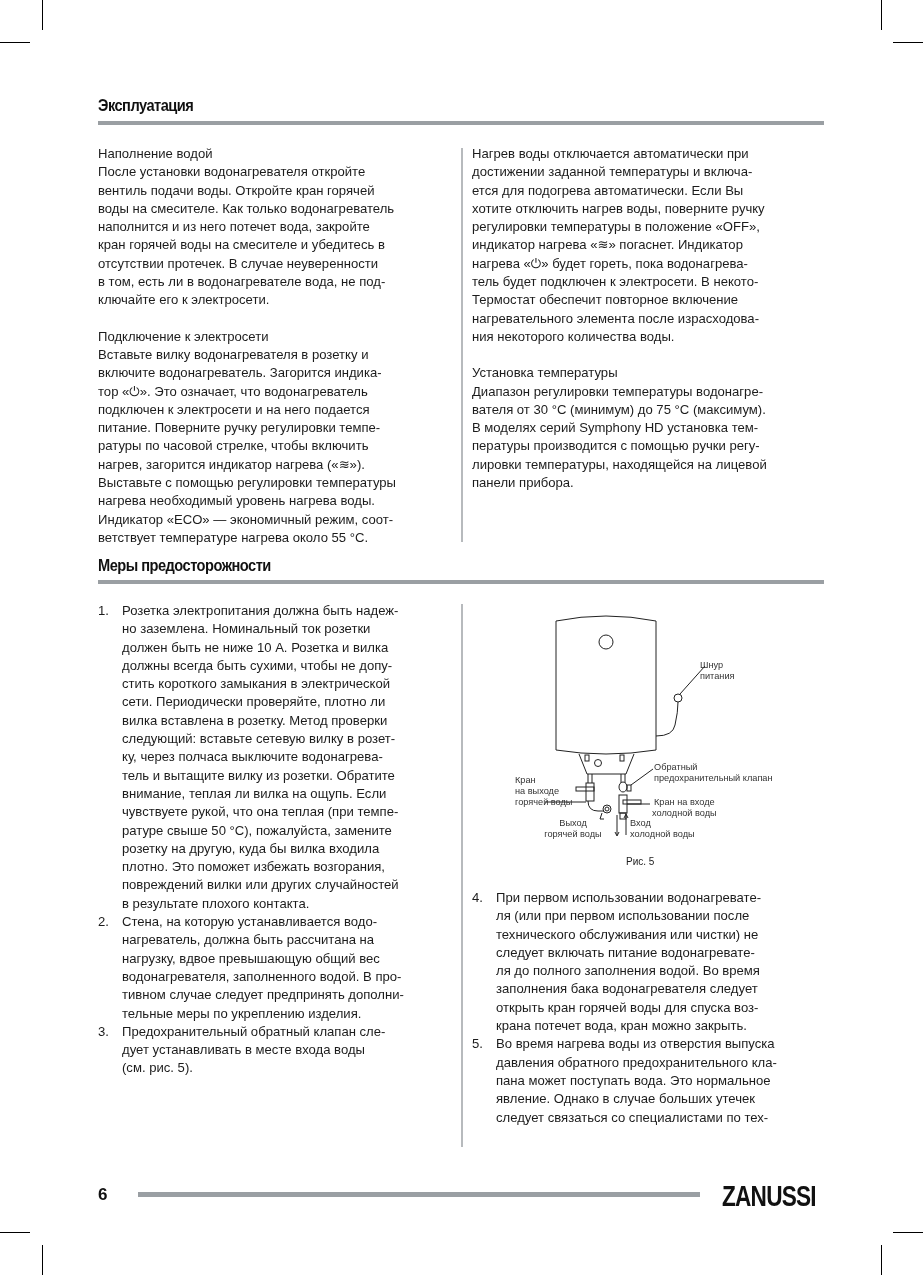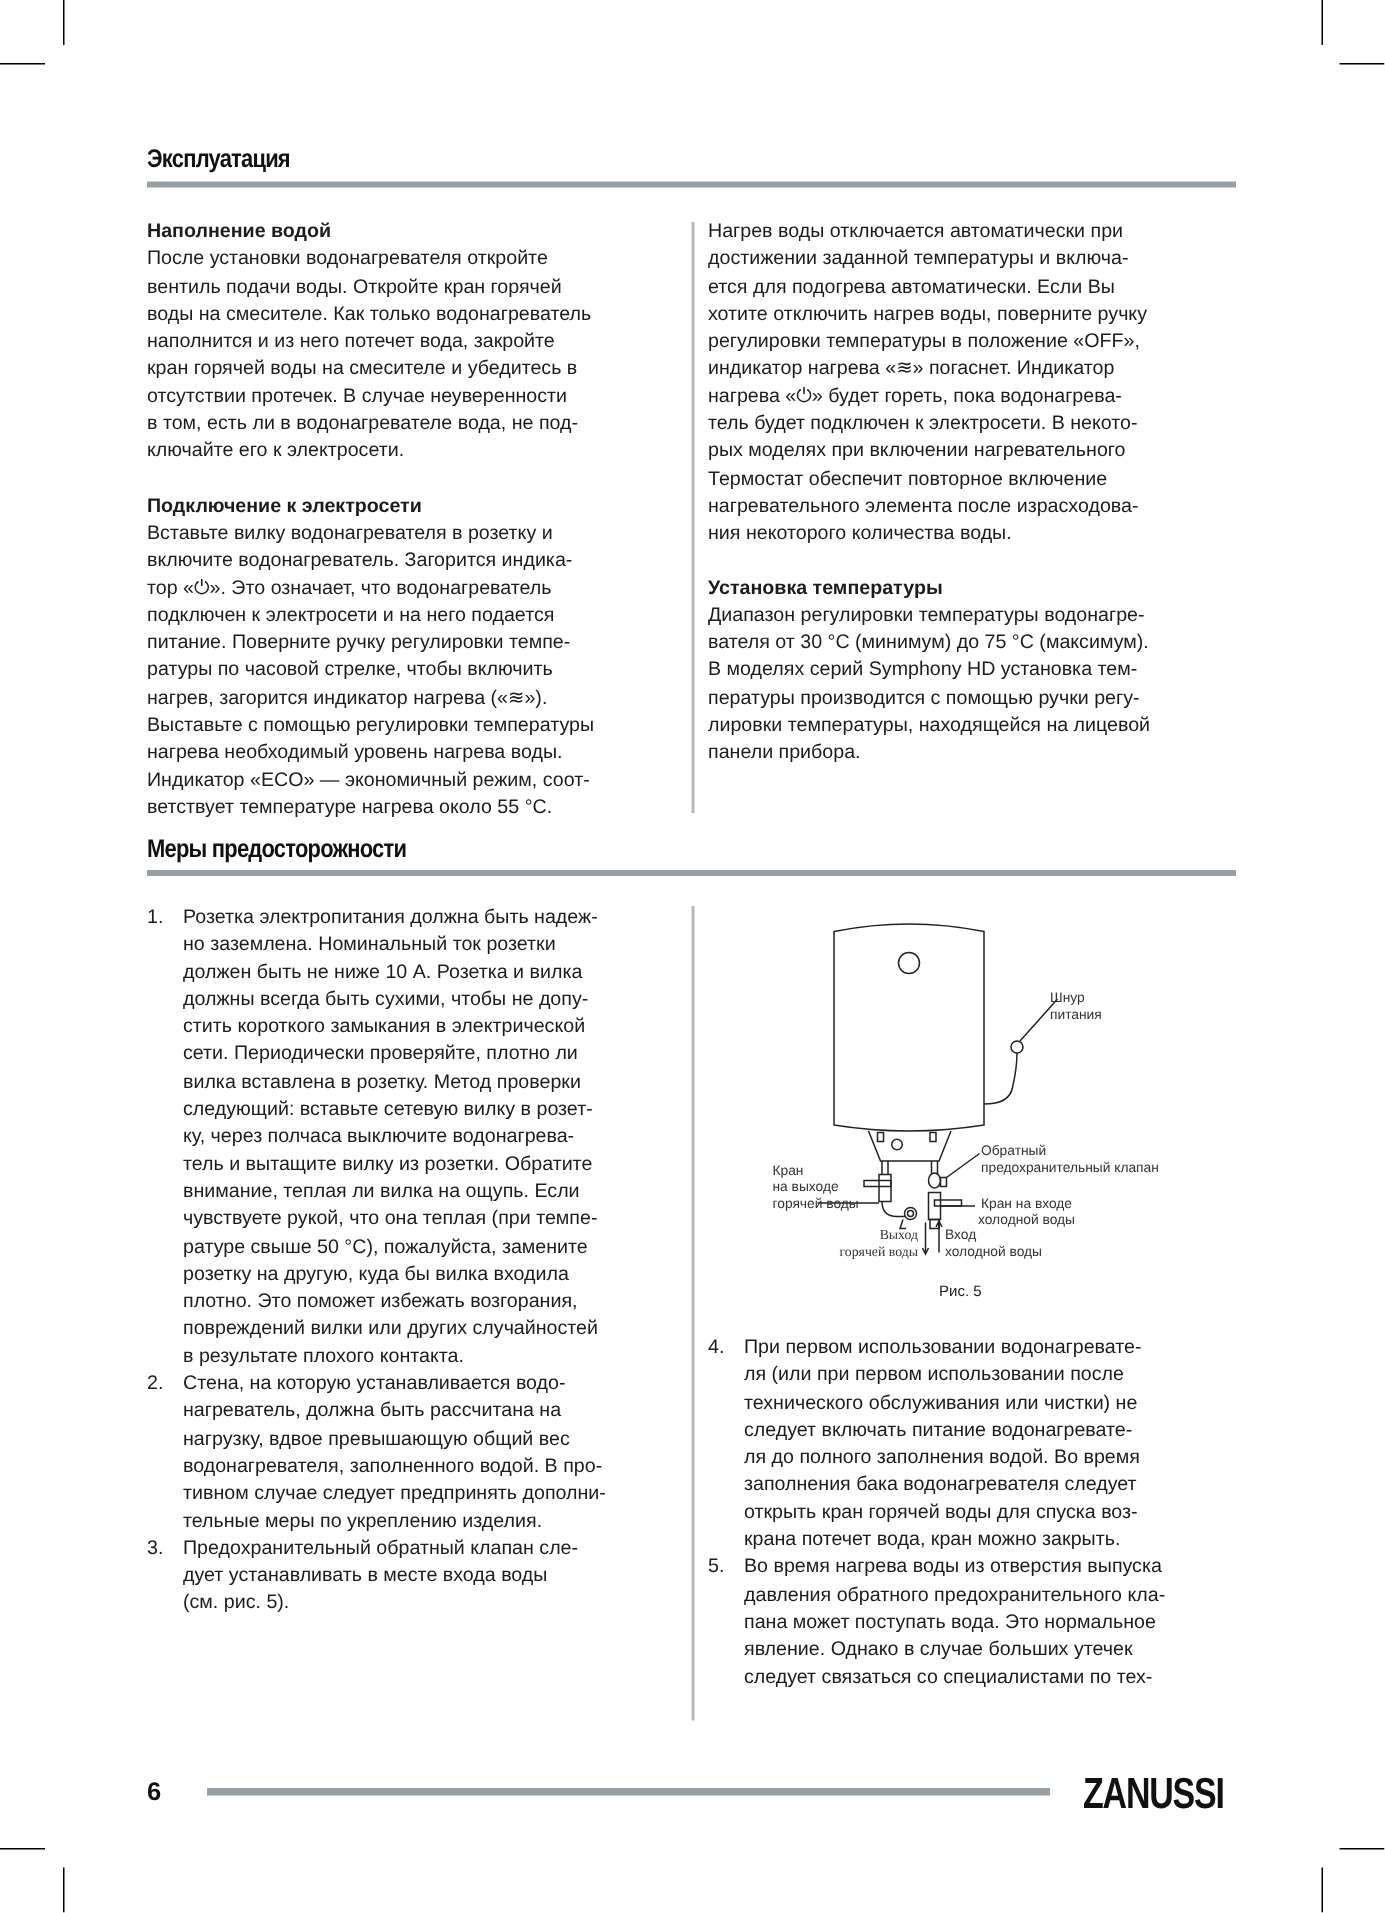--- a/index.html
+++ b/index.html
@@ -6,21 +6,21 @@
     body { width: 923px; height: 1275px; position: relative; overflow: hidden;
            font-family: "Liberation Sans", sans-serif; color: #1a1a1a; }
     .crop { position: absolute; background: #000; }
     .section-title { position: absolute; left: 98px; font-family: "Liberation Sans", sans-serif;
                      font-weight: bold; font-size: 17px; letter-spacing: -0.6px;
                      transform: scaleX(0.86); transform-origin: left; color: #111; }
     .rule { position: absolute; left: 98px; width: 726px; height: 4px; background: #9a9fa3; }
     .vrule { position: absolute; width: 2px; background: #b7babd; }
     .col { position: absolute; font-size: 13.1px; line-height: 18.3px; color: #1c1c1c; }
     .col p { margin: 0; }
-    .sub { font-weight: bold; }
+    .sub { font-weight: normal; }
     .gap { height: 18px; }
     ol.list { margin: 0; padding: 0; list-style: none; }
     ol.list li { position: relative; padding-left: 24px; }
     ol.list li .num { position: absolute; left: 0; top: 0; }
     .fig { position: absolute; left: 500px; top: 605px; width: 300px; height: 270px; }
     .fig .lbl { position: absolute; font-size: 9.2px; line-height: 11px; color: #333; white-space: nowrap; }
     .caption { position: absolute; left: 626px; top: 856px; font-size: 10px; font-weight: normal; color: #1c1c1c; }
     .pagenum { position: absolute; left: 98px; top: 1185px; font-weight: bold; font-size: 17px; color: #111; }
     .footbar { position: absolute; left: 138px; top: 1192px; width: 562px; height: 5px; background: #9a9fa3; }
     .logo { position: absolute; left: 722px; top: 1180px; font-weight: bold; font-size: 29px; letter-spacing: -1px;
@@ -75,21 +75,20 @@
 <div class="col" style="left:472px;top:145px;width:355px;">
   <div>
       <div>Нагрев воды отключается автоматически при</div>
       <div>достижении заданной температуры и включа-</div>
       <div>ется для подогрева автоматически. Если Вы</div>
       <div>хотите отключить нагрев воды, поверните ручку</div>
       <div>регулировки температуры в положение «OFF»,</div>
       <div>индикатор нагрева «≋» погаснет. Индикатор</div>
       <div>нагрева «⏻» будет гореть, пока водонагрева-</div>
       <div>тель будет подключен к электросети. В некото-</div>
-      <div>рых моделях при включении нагревательного</div>
       <div>Термостат обеспечит повторное включение</div>
       <div>нагревательного элемента после израсходова-</div>
       <div>ния некоторого количества воды.</div>
     </div>
   <div class="gap"></div>
   <p class="sub">Установка температуры</p>
   <div>
       <div>Диапазон регулировки температуры водонагре-</div>
       <div>вателя от 30 °C (минимум) до 75 °C (максимум).</div>
       <div>В моделях серий Symphony HD установка тем-</div>
@@ -194,21 +193,21 @@
   </div>
   <div class="lbl" style="left:15px;top:170px;">
     <div>Кран</div>
       <div>на выходе</div>
       <div>горячей воды</div>
   </div>
   <div class="lbl" style="left:152px;top:192px;text-align:center;">
     <div>Кран на входе</div>
       <div>холодной воды</div>
   </div>
-  <div class="lbl" style="left:34px;top:213px;text-align:right;width:78px;font-family:Liberation Serif, serif;">
+  <div class="lbl" style="left:34px;top:213px;text-align:center;width:78px;">
     <div>Выход</div>
       <div>горячей воды</div>
   </div>
   <div class="lbl" style="left:130px;top:213px;">
     <div>Вход</div>
       <div>холодной воды</div>
   </div>
 </div>
 <div class="caption">Рис. 5</div>
 

